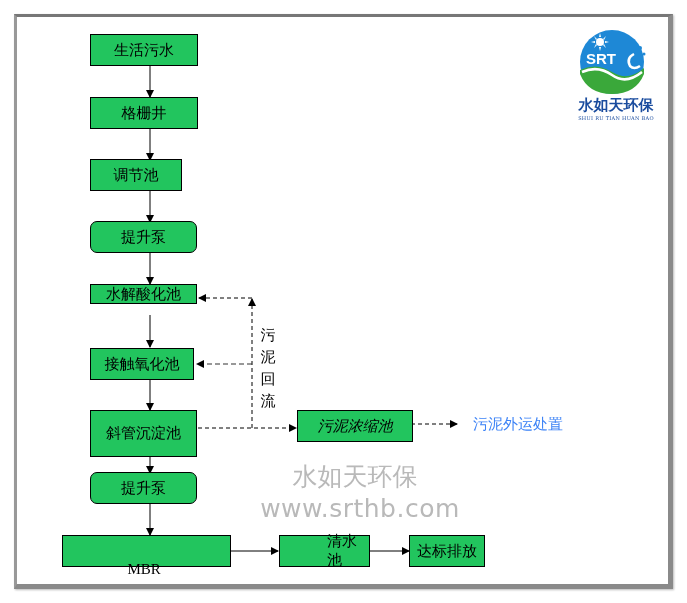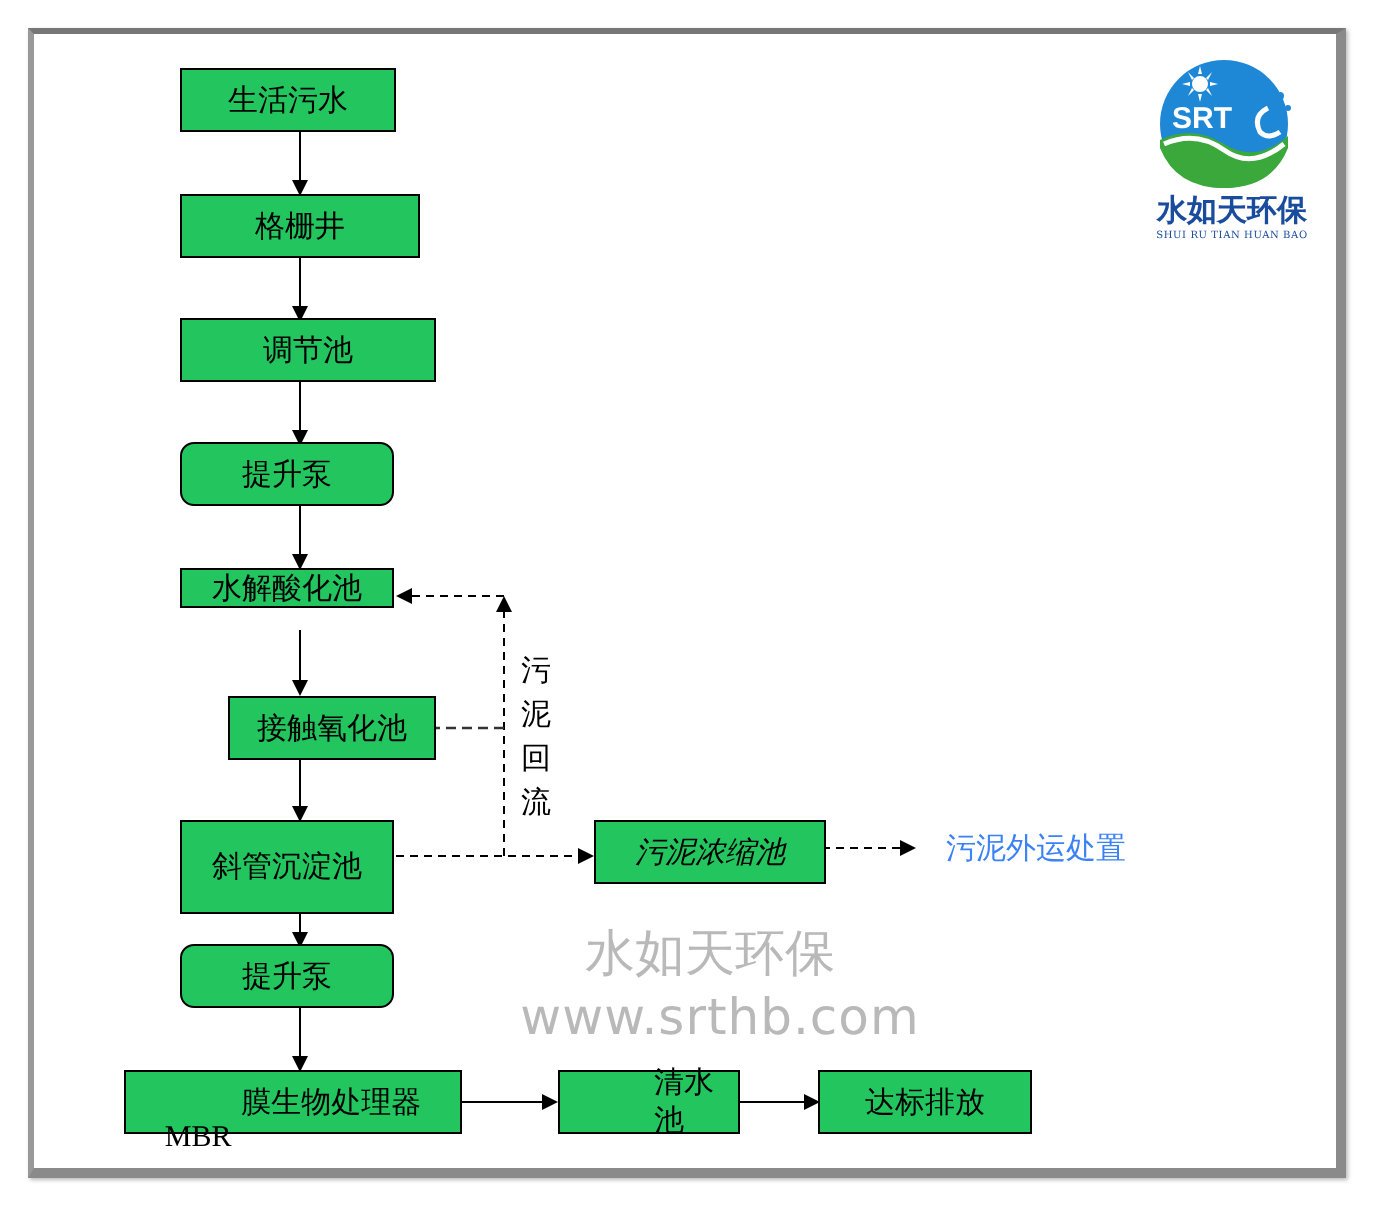--- a/index.html
+++ b/index.html
@@ -54,49 +54,49 @@
   <line x1="198" y1="428" x2="296" y2="428" stroke="#000" stroke-width="1" stroke-dasharray="4,3" marker-end="url(#arr)"></line>
   <line x1="411" y1="424" x2="457" y2="424" stroke="#000" stroke-width="1" stroke-dasharray="4,3" marker-end="url(#arr)"></line>
   <line x1="252" y1="428" x2="252" y2="299" stroke="#000" stroke-width="1" stroke-dasharray="4,3" marker-end="url(#arr)"></line>
   <line x1="252" y1="298" x2="199" y2="298" stroke="#000" stroke-width="1" stroke-dasharray="4,3" marker-end="url(#arr)"></line>
   <line x1="252" y1="364" x2="197" y2="364" stroke="#333" stroke-width="1.2" stroke-dasharray="5,3" marker-end="url(#arr)"></line>
 </svg>
 
 <div class="box" style="left:90px;top:34px;width:108px;height:32px;">
     <span>生活污水</span>
   </div>
-<div class="box" style="left:90px;top:97px;width:120px;height:32px;">
+<div class="box" style="left:90px;top:97px;width:108px;height:32px;">
     <span>格栅井</span>
   </div>
-<div class="box" style="left:90px;top:159px;width:128px;height:32px;">
+<div class="box" style="left:90px;top:159px;width:92px;height:32px;">
     <span>调节池</span>
   </div>
 <div class="box round" style="left:90px;top:221px;width:107px;height:32px;">
     <span>提升泵</span>
   </div>
 <div class="box" style="left:90px;top:284px;width:107px;height:20px;">
     <span>水解酸化池</span>
   </div>
-<div class="box" style="left:90px;top:348px;width:104px;height:32px;margin-left:24px;">
+<div class="box" style="left:90px;top:348px;width:104px;height:32px;">
     <span>接触氧化池</span>
   </div>
 <div class="box" style="left:90px;top:410px;width:107px;height:47px;">
     <span>斜管沉淀池</span>
   </div>
 <div class="box round" style="left:90px;top:472px;width:107px;height:32px;">
     <span>提升泵</span>
   </div>
 
 <div class="box" style="left:62px;top:535px;width:169px;height:32px;">
-  <span class="mbr-en">MBR</span>&nbsp;<span>膜生物处理器</span>
+  <span class="mbr-en">MBR</span>&nbsp;
 </div>
 <div class="box" style="left:279px;top:535px;width:91px;height:32px;padding-left:47px;">
     <span>清水池</span>
   </div>
-<div class="box" style="left:409px;top:535px;width:107px;height:32px;">
+<div class="box" style="left:409px;top:535px;width:76px;height:32px;">
     <span>达标排放</span>
   </div>
 
 <div class="box" style="left:297px;top:410px;width:116px;height:32px;font-style:italic;">
     <span>污泥浓缩池</span>
   </div>
 <div class="label" style="left:473px;top:415px;">污泥外运处置</div>
 
 <div class="vlabel" style="left:259px;top:324px;">
   <div>污</div>

